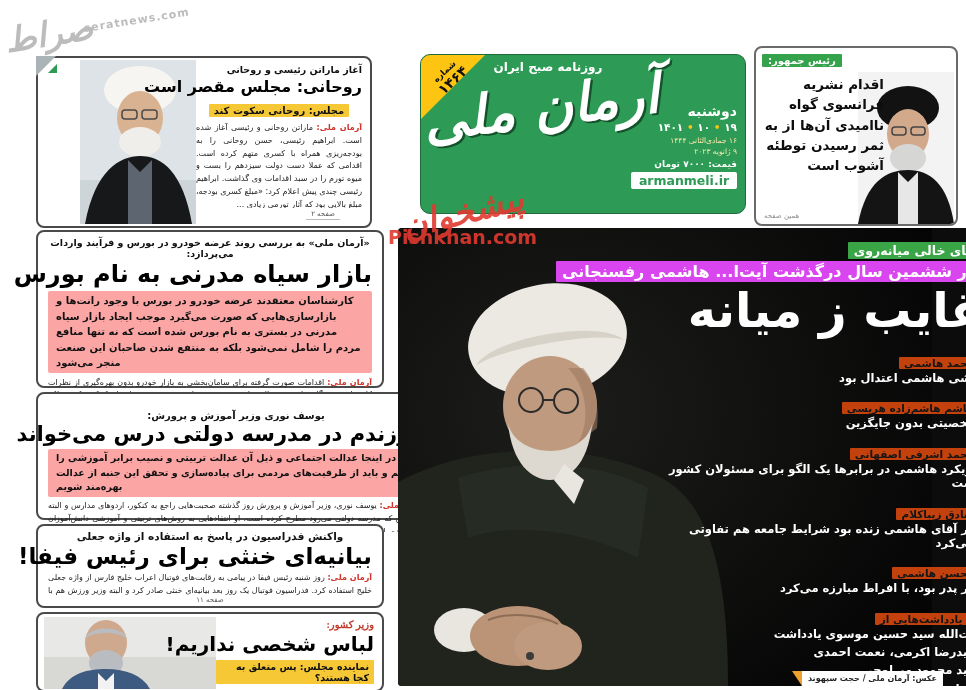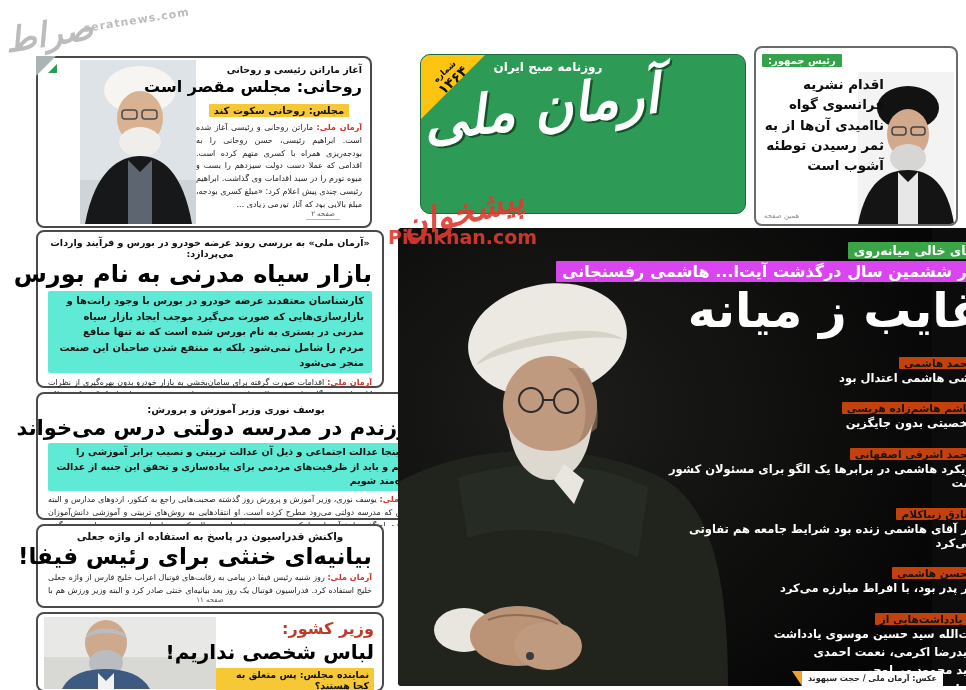--- a/index.html
+++ b/index.html
@@ -13,21 +13,21 @@
   .center{text-align:center;}
   .bold{font-weight:bold;}
   .lead-red{color:#d0342a;font-weight:bold;}
   .body-text{font-size:8px;line-height:1.6;color:#1c1c1c;text-align:justify;overflow:hidden;}
   .pageref{font-size:7px;color:#555;text-align:center;position:relative;}
   .pageref .rule{display:block;height:1px;background:#bbb;margin:1px 18px;}
   .ytag{display:inline-block;background:#f6c835;color:#111;font-weight:bold;padding:1px 5px;border-radius:1px;}
   .gtag{display:inline-block;background:#35a24c;color:#fff;font-weight:bold;padding:1px 6px;border-radius:1px;}
   .namechip{display:inline-block;background:#c2410c;color:#151515;font-weight:bold;font-size:10.5px;padding:0 5px;margin-bottom:2px;border-radius:1px;}
   .quoteline{display:block;color:#fff;font-weight:bold;font-size:11.5px;line-height:1.25;}
-  .subhead-hl{background:#5eead4;font-weight:bold;color:#111;text-align:right;line-height:1.55;padding:2px 8px;border-radius:2px;}
+  .subhead-hl{background:#fca5a5;font-weight:bold;color:#111;text-align:left;line-height:1.55;padding:2px 8px;border-radius:2px;}
   .overline{font-weight:bold;color:#111;}
   svg{display:block;}
   .wm{opacity:.9;pointer-events:none;}
 </style>
 </head>
 <body>
 
 <div class="page">
 
   <div class="abs wm" style="left:4px;top:6px;transform:rotate(-9deg);direction:ltr;color:#b5b5b5;white-space:nowrap;z-index:60;">
@@ -78,20 +78,34 @@
     <div class="abs" style="left:0;top:0;width:0;height:0;border-top:64px solid #fdc511;border-right:64px solid transparent;"></div>
     <div class="abs" style="left:-2px;top:10px;width:62px;text-align:center;transform:rotate(-43deg);color:#111;line-height:1.1;">
       <div style="font-size:8.5px;font-weight:bold;">شماره</div>
       <div style="font-size:14px;font-weight:bold;">۱۴۶۴</div>
     </div>
 
     <div class="abs" style="left:0;right:70px;top:5px;text-align:center;color:#fff;font-size:12px;font-weight:bold;">روزنامه صبح ایران</div>
 
     <div class="abs" style="left:4px;top:26px;width:240px;height:120px;color:#fff;font-size:54px;font-weight:bold;font-style:italic;line-height:1.0;text-align:center;transform:rotate(-7deg);text-shadow:2px 2px 0 #14522b;white-space:nowrap;">آرمان ملی</div>
 
+    <div class="abs" style="right:8px;top:48px;width:106px;text-align:right;color:#fff;">
+      <div style="font-size:14px;font-weight:bold;">دوشنبه</div>
+      <div style="font-size:10.5px;font-weight:bold;margin-top:2px;">
+        <span>۱۹</span>
+        <span style="color:#fdc511;">•</span>
+        <span>۱۰</span>
+        <span style="color:#fdc511;">•</span>
+        <span>۱۴۰۱</span>
+      </div>
+      <div style="font-size:7.5px;color:#f9e8ad;margin-top:3px;">۱۶ جمادی‌الثانی ۱۴۴۴</div>
+      <div style="font-size:7.5px;color:#f9e8ad;margin-top:2px;">۹ ژانویه ۲۰۲۳</div>
+      <div style="font-size:9px;font-weight:bold;margin-top:3px;">قیمت: ۷۰۰۰ تومان</div>
+      <div style="background:#fff;color:#2d9b55;font-size:12.5px;font-weight:bold;direction:ltr;text-align:center;border-radius:2px;margin-top:3px;padding:1px 2px;">armanmeli.ir</div>
+    </div>
   </div>
 
   <div class="box" style="left:754px;top:46px;width:204px;height:180px;border-color:#6a6a6a;overflow:hidden;">
 
     <div class="abs" style="right:2px;top:24px;width:96px;height:152px;z-index:1;">
       <svg width="96" height="152" viewBox="0 0 96 152">
         <rect width="96" height="152" fill="#f3f3f3"></rect>
         <ellipse cx="50" cy="36" rx="31" ry="22" fill="#121212"></ellipse>
         <ellipse cx="50" cy="62" rx="21" ry="25" fill="#d3a98c"></ellipse>
         <rect x="34" y="55" width="14" height="8" rx="3" fill="none" stroke="#444" stroke-width="1.5"></rect>
@@ -113,21 +127,21 @@
     <div class="body-text" style="margin-top:4px;height:42px;">
       <span class="lead-red">آرمان ملی:</span>
       <span>اقدامات صورت گرفته برای سامان‌بخشی به بازار خودرو بدون بهره‌گیری از نظرات کارشناسی و نگاه جامعه به چالش‌های موجود نه تنها به بهینه‌تر شدن اوضاع کمکی نکرده بلکه آشفتگی بیشتری را موجب شده است. کارشناسان معتقدند عرضه خودرو در بورس با وجود رانت‌ها و بازارسازی‌هایی که صورت می‌گیرد موجب ایجاد بازار سیاه مدرنی ...</span>
     </div>
     <div class="pageref" style="margin-top:1px;">
       <span>صفحه ۴</span>
       <span class="rule" style="margin:1px 60px;"></span>
     </div>
   </div>
 
-  <div class="box" style="left:36px;top:392px;width:400px;height:128px;padding:10px 10px;">
+  <div class="box" style="left:36px;top:392px;width:400px;height:128px;padding:16px 10px;">
     <div class="overline center" style="font-size:10px;">یوسف نوری وزیر آموزش و پرورش:</div>
     <div class="center bold" style="font-size:21px;white-space:nowrap;margin-top:1px;color:#000;">فرزندم در مدرسه دولتی درس می‌خواند</div>
     <div class="subhead-hl" style="font-size:9.5px;margin-top:3px;">در اینجا عدالت اجتماعی و ذیل آن عدالت تربیتی و نصیب برابر آموزشی را داریم و باید از ظرفیت‌های مردمی برای پیاده‌سازی و تحقق این جنبه از عدالت بهره‌مند شویم</div>
     <div class="body-text" style="margin-top:3px;height:32px;">
       <span class="lead-red">آرمان ملی:</span>
       <span>یوسف نوری، وزیر آموزش و پرورش روز گذشته صحبت‌هایی راجع به کنکور، اردوهای مدارس و البته فرزندش که مدرسه دولتی می‌رود مطرح کرده است. او انتقادهایی به روش‌های تربیتی و آموزشی دانش‌آموزان وارد کرده. او گفته دانش‌آموزان ما یک وجهی تربیت شده‌اند در حالی که بچه‌های امروز، چندوجهی‌اند. نوری گفته فرزندش در مدرسه ...</span>
     </div>
     <div class="pageref">
       <span>صفحه ۷</span>
       <span class="rule" style="margin:1px 60px;"></span>
@@ -152,21 +166,21 @@
         <rect width="172" height="72" fill="#e8e8e6"></rect>
         <rect y="40" width="172" height="32" fill="#d8d8d4"></rect>
         <ellipse cx="62" cy="26" rx="21" ry="23" fill="#cfa98d"></ellipse>
         <path d="M41,22 C44,8 80,8 83,22 C76,14 48,14 41,22 Z" fill="#b9bdc1"></path>
         <ellipse cx="62" cy="46" rx="17" ry="13" fill="#b9bdc1"></ellipse>
         <path d="M18,72 C26,56 44,52 62,52 C82,52 98,58 106,72 Z" fill="#3d5a80"></path>
         <path d="M54,56 L62,64 L70,56 L70,72 L54,72 Z" fill="#f2f2f2"></path>
       </svg>
     </div>
     <div class="abs" style="right:8px;top:5px;width:158px;text-align:right;">
-      <div class="bold" style="font-size:16px;color:#c0392b;">وزیر کشور:</div>
+      <div class="bold" style="font-size:10px;color:#c0392b;font-family:Liberation Serif, serif;">وزیر کشور:</div>
       <div class="bold" style="font-size:20px;white-space:nowrap;margin-top:2px;color:#000;">لباس شخصی نداریم!</div>
       <div style="margin-top:4px;"><span class="ytag" style="font-size:9.5px;">نماینده مجلس: پس متعلق به کجا هستند؟</span></div>
 
     </div>
   </div>
 
   <div class="abs" style="left:398px;top:228px;width:593px;height:458px;background:#0c0c0c;border-radius:4px;overflow:hidden;">
 
     <div class="abs" style="left:0;top:0;">
       <svg width="534" height="458" viewBox="0 0 534 458">

